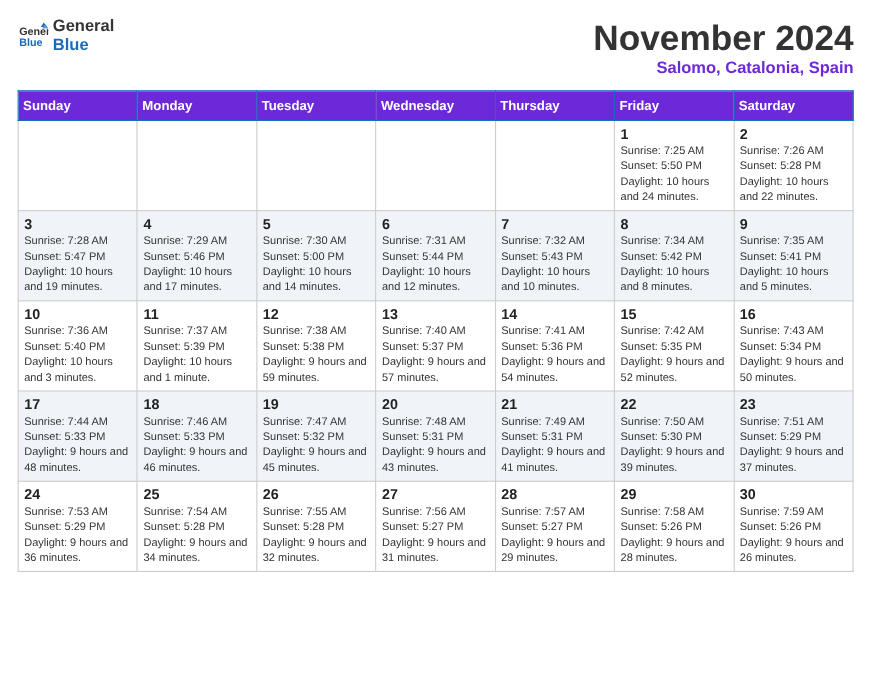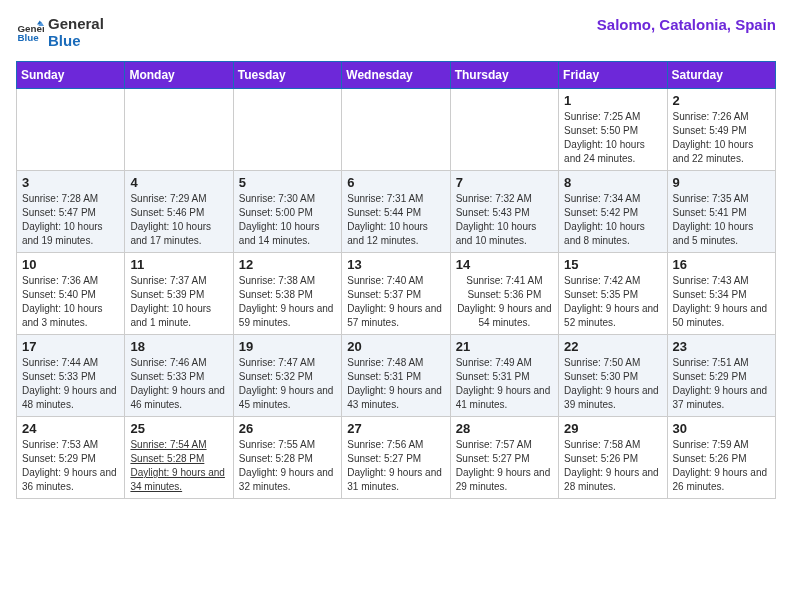--- a/index.html
+++ b/index.html
@@ -92,20 +92,21 @@
       <text x="2" y="32" font-size="14" font-weight="bold" fill="#1a6bba">Blue</text>
       <polygon points="30,8 38,8 34,2" fill="#1a6bba"></polygon>
       <polygon points="32,10 40,10 36,4" fill="#5599dd"></polygon>
     </svg>
     <div style="display:flex; flex-direction:column; line-height:1.1;">
       <span style="font-size:15px; font-weight:bold; color:#333;">General</span>
       <span style="font-size:15px; font-weight:bold; color:#1a6bba;">Blue</span>
     </div>
   </div>
   <div class="title-area">
+    <div class="month-title">November 2024</div>
     <div class="location">Salomo, Catalonia, Spain</div>
   </div>
 </div>
 
 <table>
   <thead>
     <tr>
     <th>Sunday</th>
         <th>Monday</th>
         <th>Tuesday</th>
@@ -124,21 +125,21 @@
         <td class="empty-cell"></td>
         <td>
           <span class="day-num">1</span>
           <div class="day-info" style="white-space: pre-line;">Sunrise: 7:25 AM
 Sunset: 5:50 PM
 Daylight: 10 hours and 24 minutes.</div>
         </td>
         <td>
           <span class="day-num">2</span>
           <div class="day-info" style="white-space: pre-line;">Sunrise: 7:26 AM
-Sunset: 5:49 PM
+Sunset: 5:28 PM
 Daylight: 10 hours and 22 minutes.</div>
         </td>
       </tr>
       <tr>
         <td>
           <span class="day-num">3</span>
           <div class="day-info" style="white-space: pre-line;">Sunrise: 7:28 AM
 Sunset: 5:47 PM
 Daylight: 10 hours and 19 minutes.</div>
         </td>
@@ -199,21 +200,21 @@
 Daylight: 9 hours and 59 minutes.</div>
         </td>
         <td>
           <span class="day-num">13</span>
           <div class="day-info" style="white-space: pre-line;">Sunrise: 7:40 AM
 Sunset: 5:37 PM
 Daylight: 9 hours and 57 minutes.</div>
         </td>
         <td>
           <span class="day-num">14</span>
-          <div class="day-info" style="white-space: pre-line; text-align: center;">Sunrise: 7:41 AM
+          <div class="day-info" style="white-space: pre-line;">Sunrise: 7:41 AM
 Sunset: 5:36 PM
 Daylight: 9 hours and 54 minutes.</div>
         </td>
         <td>
           <span class="day-num">15</span>
           <div class="day-info" style="white-space: pre-line;">Sunrise: 7:42 AM
 Sunset: 5:35 PM
 Daylight: 9 hours and 52 minutes.</div>
         </td>
         <td>
@@ -269,21 +270,21 @@
       </tr>
       <tr>
         <td>
           <span class="day-num">24</span>
           <div class="day-info" style="white-space: pre-line;">Sunrise: 7:53 AM
 Sunset: 5:29 PM
 Daylight: 9 hours and 36 minutes.</div>
         </td>
         <td>
           <span class="day-num">25</span>
-          <div class="day-info" style="white-space: pre-line; text-decoration: underline;">Sunrise: 7:54 AM
+          <div class="day-info" style="white-space: pre-line;">Sunrise: 7:54 AM
 Sunset: 5:28 PM
 Daylight: 9 hours and 34 minutes.</div>
         </td>
         <td>
           <span class="day-num">26</span>
           <div class="day-info" style="white-space: pre-line;">Sunrise: 7:55 AM
 Sunset: 5:28 PM
 Daylight: 9 hours and 32 minutes.</div>
         </td>
         <td>

